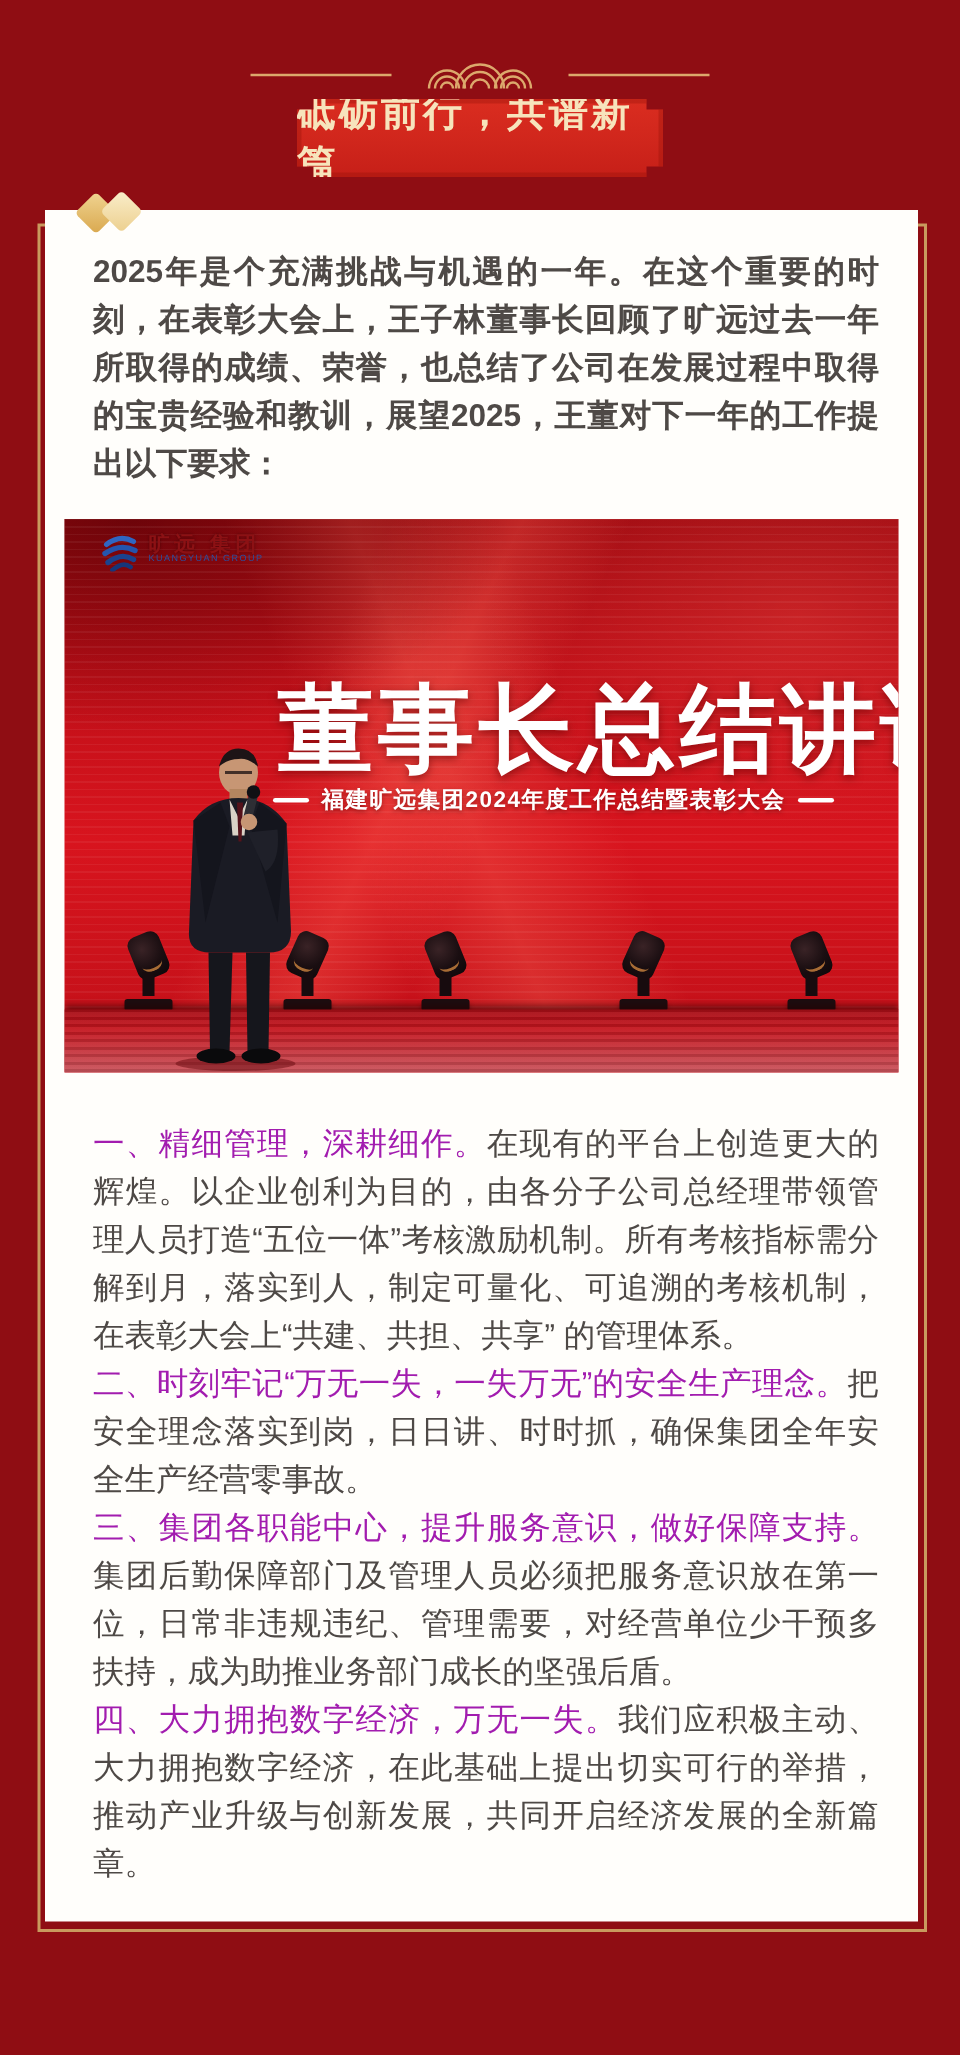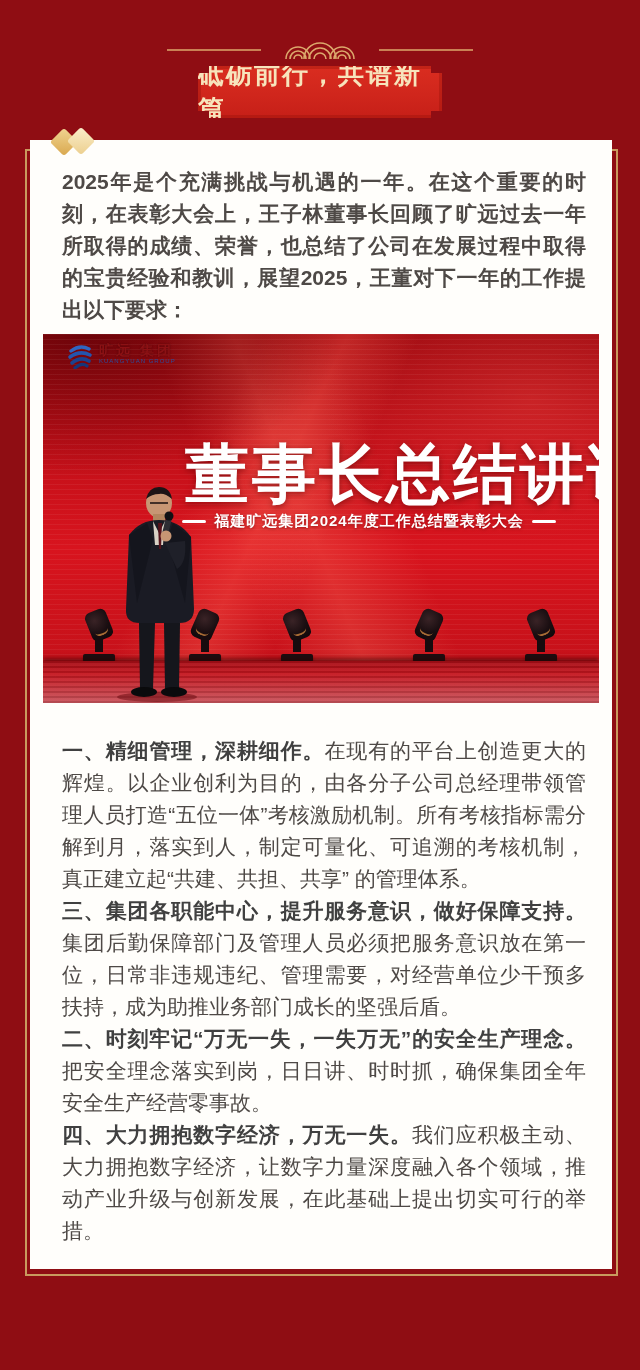--- a/index.html
+++ b/index.html
@@ -44,25 +44,25 @@
   }
 
   
   .intro, .point {
     font-size:21px; line-height:32px; color:#4E4946;
     text-align:justify;
   }
   .intro { margin:0 26px 2px 32px;font-weight:bold; }
   .points { margin-top:32px; }
   .point { margin:0 26px 0 32px; }
-  .point b { color:#404040; font-weight:bold; }
+  .point b { color:#a21caf; font-weight:normal; }
 
   
   .photo {
-    position:relative; width:556px; height:369px; margin:8px auto 0;
+    position:relative; width:556px; height:369px; margin:20px auto 0;
     overflow:hidden;
     background:
       radial-gradient(420px 240px at 8% 0%, rgba(70,0,4,.55), rgba(70,0,4,0) 60%),
       radial-gradient(300px 200px at 88% 18%, rgba(255,90,80,.28), rgba(255,90,80,0) 70%),
       linear-gradient(115deg, rgba(255,70,60,0) 30%, rgba(255,95,80,.35) 42%, rgba(255,70,60,0) 52%),
       linear-gradient(248deg, rgba(255,70,60,0) 38%, rgba(255,110,90,.30) 52%, rgba(255,70,60,0) 64%),
       linear-gradient(180deg, #9E0910 0%, #C00F18 28%, #D8141E 58%, #CC121B 78%, #C01019 100%);
   }
   .scanlines {
     position:absolute; left:0; top:0; right:0; height:327px;
@@ -230,21 +230,21 @@
 
           <path d="M32 140 L48 140 L46 206 L33 206 Z" fill="#15161C"></path>
           <path d="M57 140 L73 140 L72 206 L58 206 Z" fill="#15161C"></path>
 
           <ellipse cx="37" cy="209" rx="13" ry="5" fill="#0A0A0C"></ellipse>
           <ellipse cx="67" cy="209" rx="13" ry="5" fill="#0A0A0C"></ellipse>
         </svg>
       </div>
 
       <div class="points">
-        <p class="point"><b>一、精细管理，深耕细作。</b><span>在现有的平台上创造更大的辉煌。以企业创利为目的，由各分子公司总经理带领管理人员打造“五位一体”考核激励机制。所有考核指标需分解到月，落实到人，制定可量化、可追溯的考核机制，真正建立起“共建、共担、共享” 的管理体系。</span></p>
+        <p class="point"><b>一、精细管理，深耕细作。</b><span>在现有的平台上创造更大的辉煌。以企业创利为目的，由各分子公司总经理带领管理人员打造“五位一体”考核激励机制。所有考核指标需分解到月，落实到人，制定可量化、可追溯的考核机制，在表彰大会上“共建、共担、共享” 的管理体系。</span></p>
+        <p class="point"><b>二、时刻牢记“万无一失，一失万无”的安全生产理念。</b><span>把安全理念落实到岗，日日讲、时时抓，确保集团全年安全生产经营零事故。</span></p>
         <p class="point"><b>三、集团各职能中心，提升服务意识，做好保障支持。</b><span>集团后勤保障部门及管理人员必须把服务意识放在第一位，日常非违规违纪、管理需要，对经营单位少干预多扶持，成为助推业务部门成长的坚强后盾。</span></p>
-        <p class="point"><b>二、时刻牢记“万无一失，一失万无”的安全生产理念。</b><span>把安全理念落实到岗，日日讲、时时抓，确保集团全年安全生产经营零事故。</span></p>
-        <p class="point"><b>四、大力拥抱数字经济，万无一失。</b><span>我们应积极主动、大力拥抱数字经济，让数字力量深度融入各个领域，推动产业升级与创新发展，在此基础上提出切实可行的举措。</span></p>
+        <p class="point"><b>四、大力拥抱数字经济，万无一失。</b><span>我们应积极主动、大力拥抱数字经济，在此基础上提出切实可行的举措，推动产业升级与创新发展，共同开启经济发展的全新篇章。</span></p>
       </div>
 
     </div>
   </div>
 </div>
 
 </body></html>

